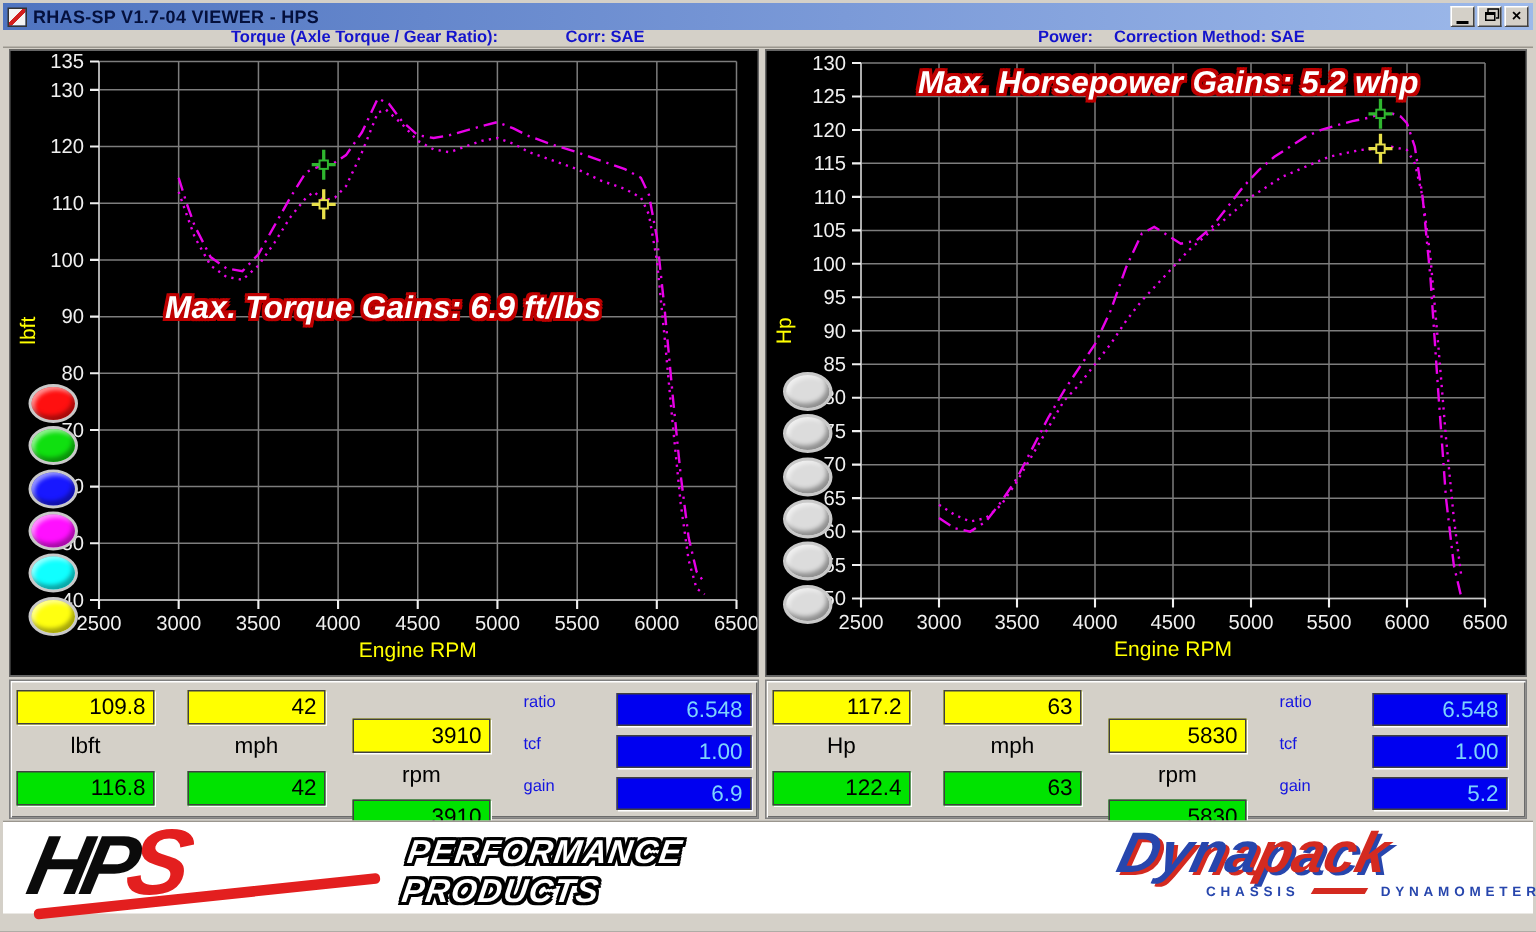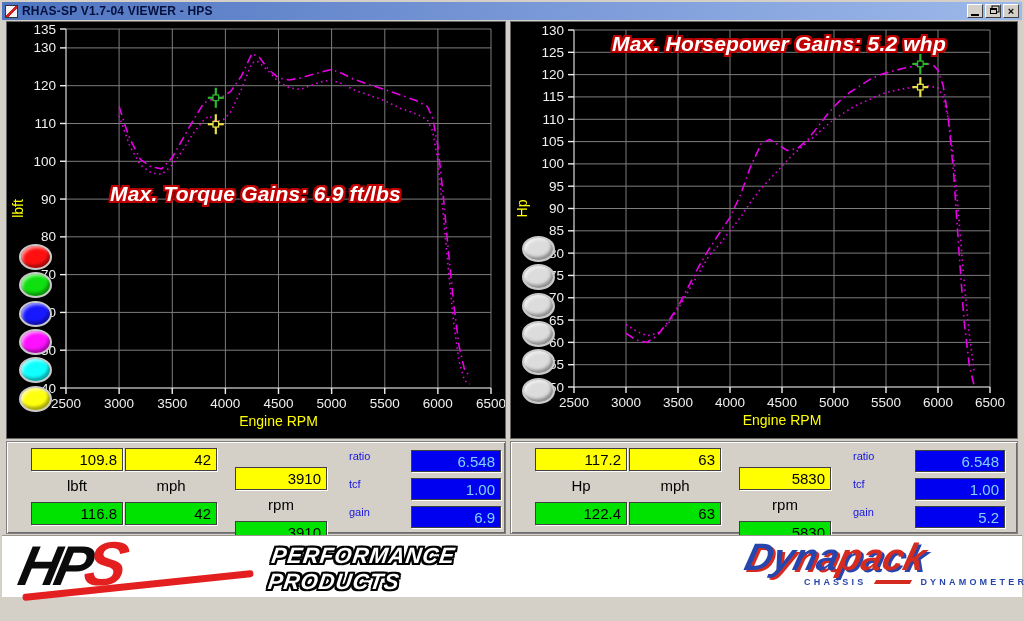--- a/index.html
+++ b/index.html
@@ -51,21 +51,21 @@
                  box-shadow:inset 1px 1px 0 #fff, inset -1px -1px 0 #6a6a6a; }
   .table-panel.left { width:500px; } .table-panel.right { width:508px; }
   .cell { position:absolute; width:92px; height:23px; font-size:15px; color:#000; text-align:right; padding:2px 5px 0 0;
           border:1px solid #404040; box-shadow:1px 1px 0 #fff; }
   .cell.yellow { background:#ffff00; }
   .cell.green  { background:#00e300; }
   .tlabel { position:absolute; width:92px; text-align:center; font-size:15px; color:#000; }
   .slab { position:absolute; left:342px; font-size:11px; color:#1414e0; }
   .sval { position:absolute; left:404px; width:90px; height:22px; background:#0000f0; color:#7dd3fc; font-size:15px;
           text-align:right; padding:2px 5px 0 0; border:1px solid #404040; box-shadow:1px 1px 0 #fff; }
-  .c1 { left:24px; } .c2 { left:118px; } .c3 { left:228px;margin-top:19px; }
+  .c1 { left:4px; } .c2 { left:118px; } .c3 { left:228px;margin-top:19px; }
   .r1 { top:6px; } .r2 { top:35px; } .r3 { top:60px; }
   .sr1 { top:8px; } .sr2 { top:36px; } .sr3 { top:64px; }
 
   
   .logos { height:62px; background:#fff; position:relative; border-top:1px solid #9a968e; }
   .logo-hps { position:absolute; left:18px; top:0px; width:250px; height:60px; }
   .hps-hp { display:inline-block; font-style:italic; font-weight:900; font-size:56px; line-height:56px; letter-spacing:-5px;
             color:#0b0b0b; transform:skewX(-12deg); }
   .hps-s  { display:inline-block; font-style:italic; font-weight:900; font-size:62px; line-height:56px; color:#e31f1f; transform:skewX(-12deg); margin-left:-2px; }
   .hps-swoosh { position:absolute; left:2px; top:46px; width:232px; height:7px; background:#e31f1f; transform:rotate(-6deg); border-radius:3px; }
@@ -96,20 +96,30 @@
       <div class="win-btn">
           <div class="glyph-restore"></div>
         </div>
       <div class="win-btn">
           <span class="glyph-close">×</span>
         </div>
     </div>
   </div>
 
 
+  <div class="chart-headers">
+    <div class="hdr hdr-left">
+      <span>Torque (Axle Torque / Gear Ratio):</span>
+      <span>Corr: SAE</span>
+    </div>
+    <div class="hdr hdr-right">
+      <span>Power:</span>
+      <span>Correction Method: SAE</span>
+    </div>
+  </div>
 
   <div class="charts">
     <div class="chart-panel left">
       <div class="svg-mount" id="mount-0">
           <svg width="498" height="416" viewBox="0 0 498 416" xmlns="http://www.w3.org/2000/svg">
             <line x1="59.0" y1="7" x2="59.0" y2="366" stroke="#7d7d7d" stroke-width="1"></line>
             <line x1="112.1" y1="7" x2="112.1" y2="366" stroke="#7d7d7d" stroke-width="1"></line>
             <line x1="165.3" y1="7" x2="165.3" y2="366" stroke="#7d7d7d" stroke-width="1"></line>
             <line x1="218.4" y1="7" x2="218.4" y2="366" stroke="#7d7d7d" stroke-width="1"></line>
             <line x1="271.5" y1="7" x2="271.5" y2="366" stroke="#7d7d7d" stroke-width="1"></line>

